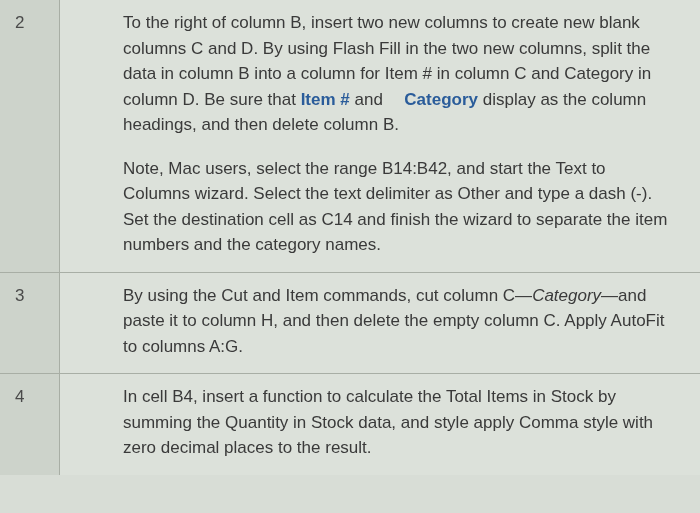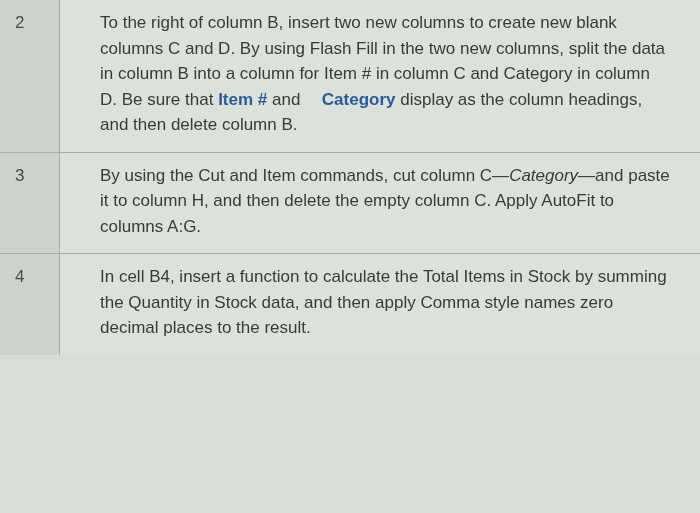--- a/index.html
+++ b/index.html
@@ -31,21 +31,21 @@
     .num-cell {
       width: 60px;
       flex-shrink: 0;
       padding: 10px 0 10px 15px;
       background: #cdd3cb;
       border-right: 1px solid #a8aea5;
       color: #4a4a4a;
     }
     .text-cell {
       flex: 1;
-      padding: 10px 30px 14px 40px;
+      padding: 10px 30px 14px 63px;
       background: #dce1da;
     }
     .para {
       margin-bottom: 18px;
     }
     .para:last-child {
       margin-bottom: 0;
     }
     .link {
       color: #2a5c9a;
@@ -63,31 +63,32 @@
 <body>
 
 <div class="table">
   <div class="row">
     <div class="num-cell">2</div>
     <div class="text-cell">
       <div class="para">
         <span>To the right of column B, insert two new columns to create new blank columns C and D. By using Flash Fill in the two new columns, split the data in column B into a column for Item # in column C and Category in column D. Be sure that </span><span class="link">Item #</span><span> and </span><span class="note-dot"></span>
         <span class="link">Category</span><span> display as the column headings, and then delete column B.</span>
       </div>
+      <div class="para">Note, Mac users, select the range B14:B42, and start the Text to Columns wizard. Select the text delimiter as Other and type a dash (-). Set the destination cell as C14 and finish the wizard to separate the item numbers and the category names.</div>
     </div>
   </div>
 
   <div class="row">
     <div class="num-cell">3</div>
     <div class="text-cell">
       <div class="para">
         <span>By using the Cut and Item commands, cut column C—</span><i>Category</i><span>—and paste it to column H, and then delete the empty column C. Apply AutoFit to columns A:G.</span>
       </div>
     </div>
   </div>
 
   <div class="row">
     <div class="num-cell">4</div>
     <div class="text-cell">
-      <div class="para">In cell B4, insert a function to calculate the Total Items in Stock by summing the Quantity in Stock data, and then apply Comma style names zero decimal places to the result.</div>
+      <div class="para">In cell B4, insert a function to calculate the Total Items in Stock by summing the Quantity in Stock data, and style apply Comma style with zero decimal places to the result.</div>
     </div>
   </div>
 </div>
 
 </body></html>

